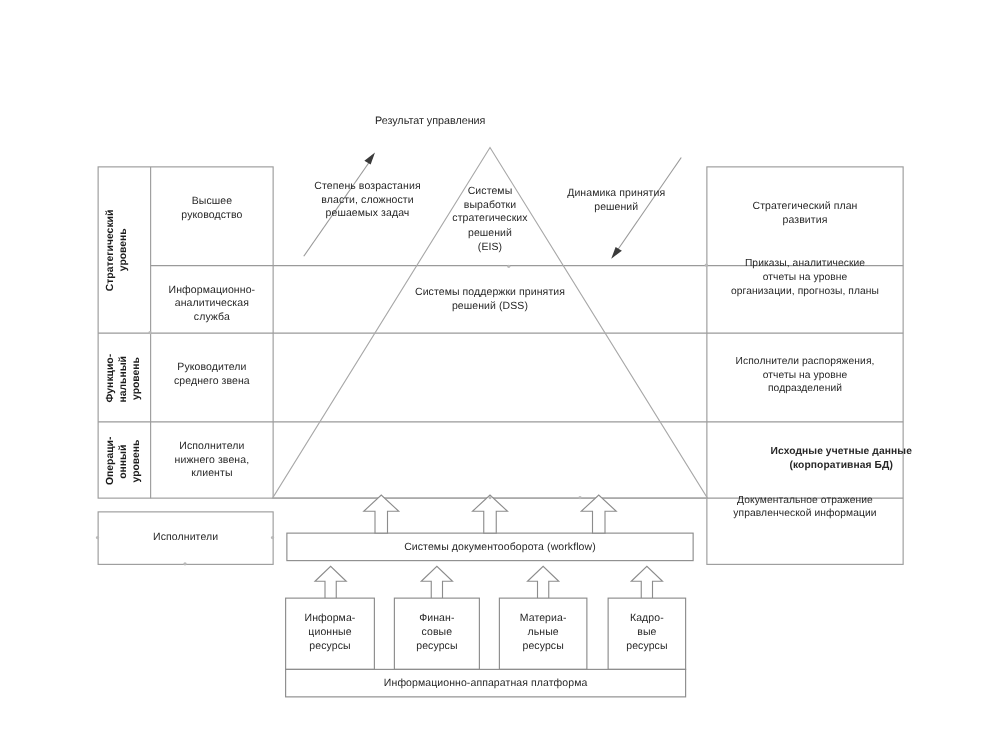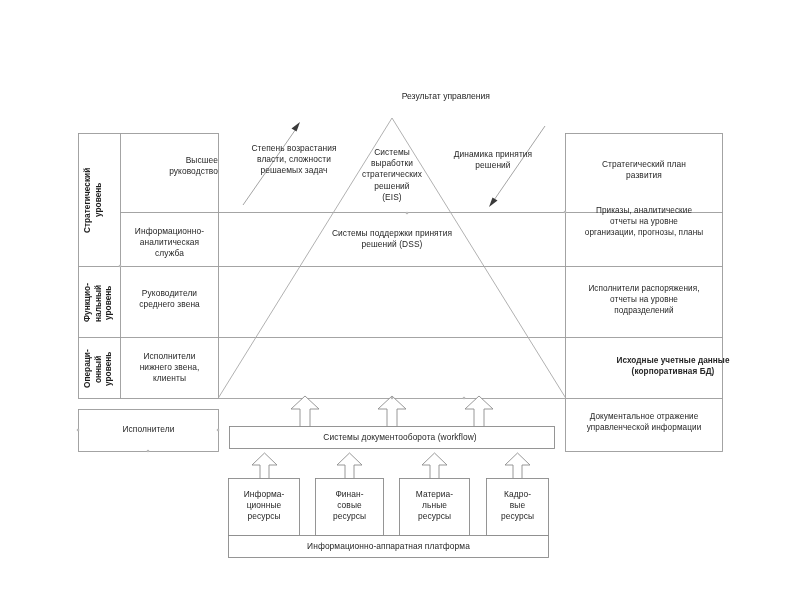--- a/index.html
+++ b/index.html
@@ -41,21 +41,21 @@
     color: #1d1d1d;
     text-align: center;
     white-space: pre-line;
     writing-mode: vertical-rl;
     transform: rotate(180deg);
   }
   .title {
     position: absolute;
     font-size: 8.6px;
     color: #262626;
-    text-align: right;
+    text-align: left;
     font-family: "Liberation Sans", sans-serif;
   }
   svg { position: absolute; left: 0; top: 0; overflow: visible; }
   .ln { stroke: #9a9a9a; stroke-width: 0.9; fill: none; }
   .pyr { stroke: #a8a8a8; stroke-width: 0.9; fill: none; }
   .arr-line { stroke: #9a9a9a; stroke-width: 0.9; fill: none; }
   .arr-head { fill: #3a3a3a; stroke: none; }
   .blockarrow { fill: #ffffff; stroke: #8c8c8c; stroke-width: 0.9; }
   .boxln { fill: #ffffff; stroke: #8a8a8a; stroke-width: 0.9; }
   .dot { fill: #b9b9b9; }
@@ -152,21 +152,21 @@
 
   <div class="title" style="left:300px; top:91px; width:190px;">Результат управления</div>
 
   <div class="vert" style="left:82px; top:140px; width:36px; height:120px;">Стратегический
 уровень</div>
   <div class="vert" style="left:82px; top:272px; width:36px; height:62px;">Функцио-
 нальный  уровень</div>
   <div class="vert" style="left:82px; top:342px; width:36px; height:54px;">Операци-
 онный  уровень</div>
 
-  <div class="lbl" style="left:121px; top:155px; width:97px;text-align:right;">Высшее
+  <div class="lbl" style="left:121px; top:155px; width:97px;">Высшее
 руководство</div>
   <div class="lbl" style="left:121px; top:288px; width:97px;">Руководители
 среднего звена</div>
   <div class="lbl" style="left:119px; top:226px; width:101px;">Информационно-
 аналитическая
 служба</div>
   <div class="lbl" style="left:121px; top:351px; width:97px;">Исполнители
 нижнего звена,
 клиенты</div>
   <div class="lbl" style="left:79px; top:424px; width:139px;">Исполнители</div>
@@ -188,21 +188,21 @@
   <div class="lbl" style="left:568px; top:159px; width:152px;">Стратегический план
 развития</div>
   <div class="lbl small" style="left:566px; top:206px; width:156px;">Приказы, аналитические
 отчеты на уровне
 организации, прогнозы, планы</div>
   <div class="lbl small" style="left:566px; top:284px; width:156px;">Исполнители распоряжения,
 отчеты на уровне
 подразделений</div>
   <div class="lbl small" style="left:595px; top:356px; width:156px;font-weight:bold;">Исходные учетные данные
 (корпоративная БД)</div>
-  <div class="lbl small" style="left:566px; top:412px; width:156px;">Документальное отражение
+  <div class="lbl small" style="left:566px; top:395px; width:156px;">Документальное отражение
 управленческой информации</div>
 
   <div class="lbl" style="left:238px; top:432px; width:324px;">Системы документооборота (workflow)</div>
 
   <div class="lbl" style="left:229px; top:489px; width:70px;">Информа-
 ционные
 ресурсы</div>
   <div class="lbl" style="left:316px; top:489px; width:67px;">Финан-
 совые
 ресурсы</div>

